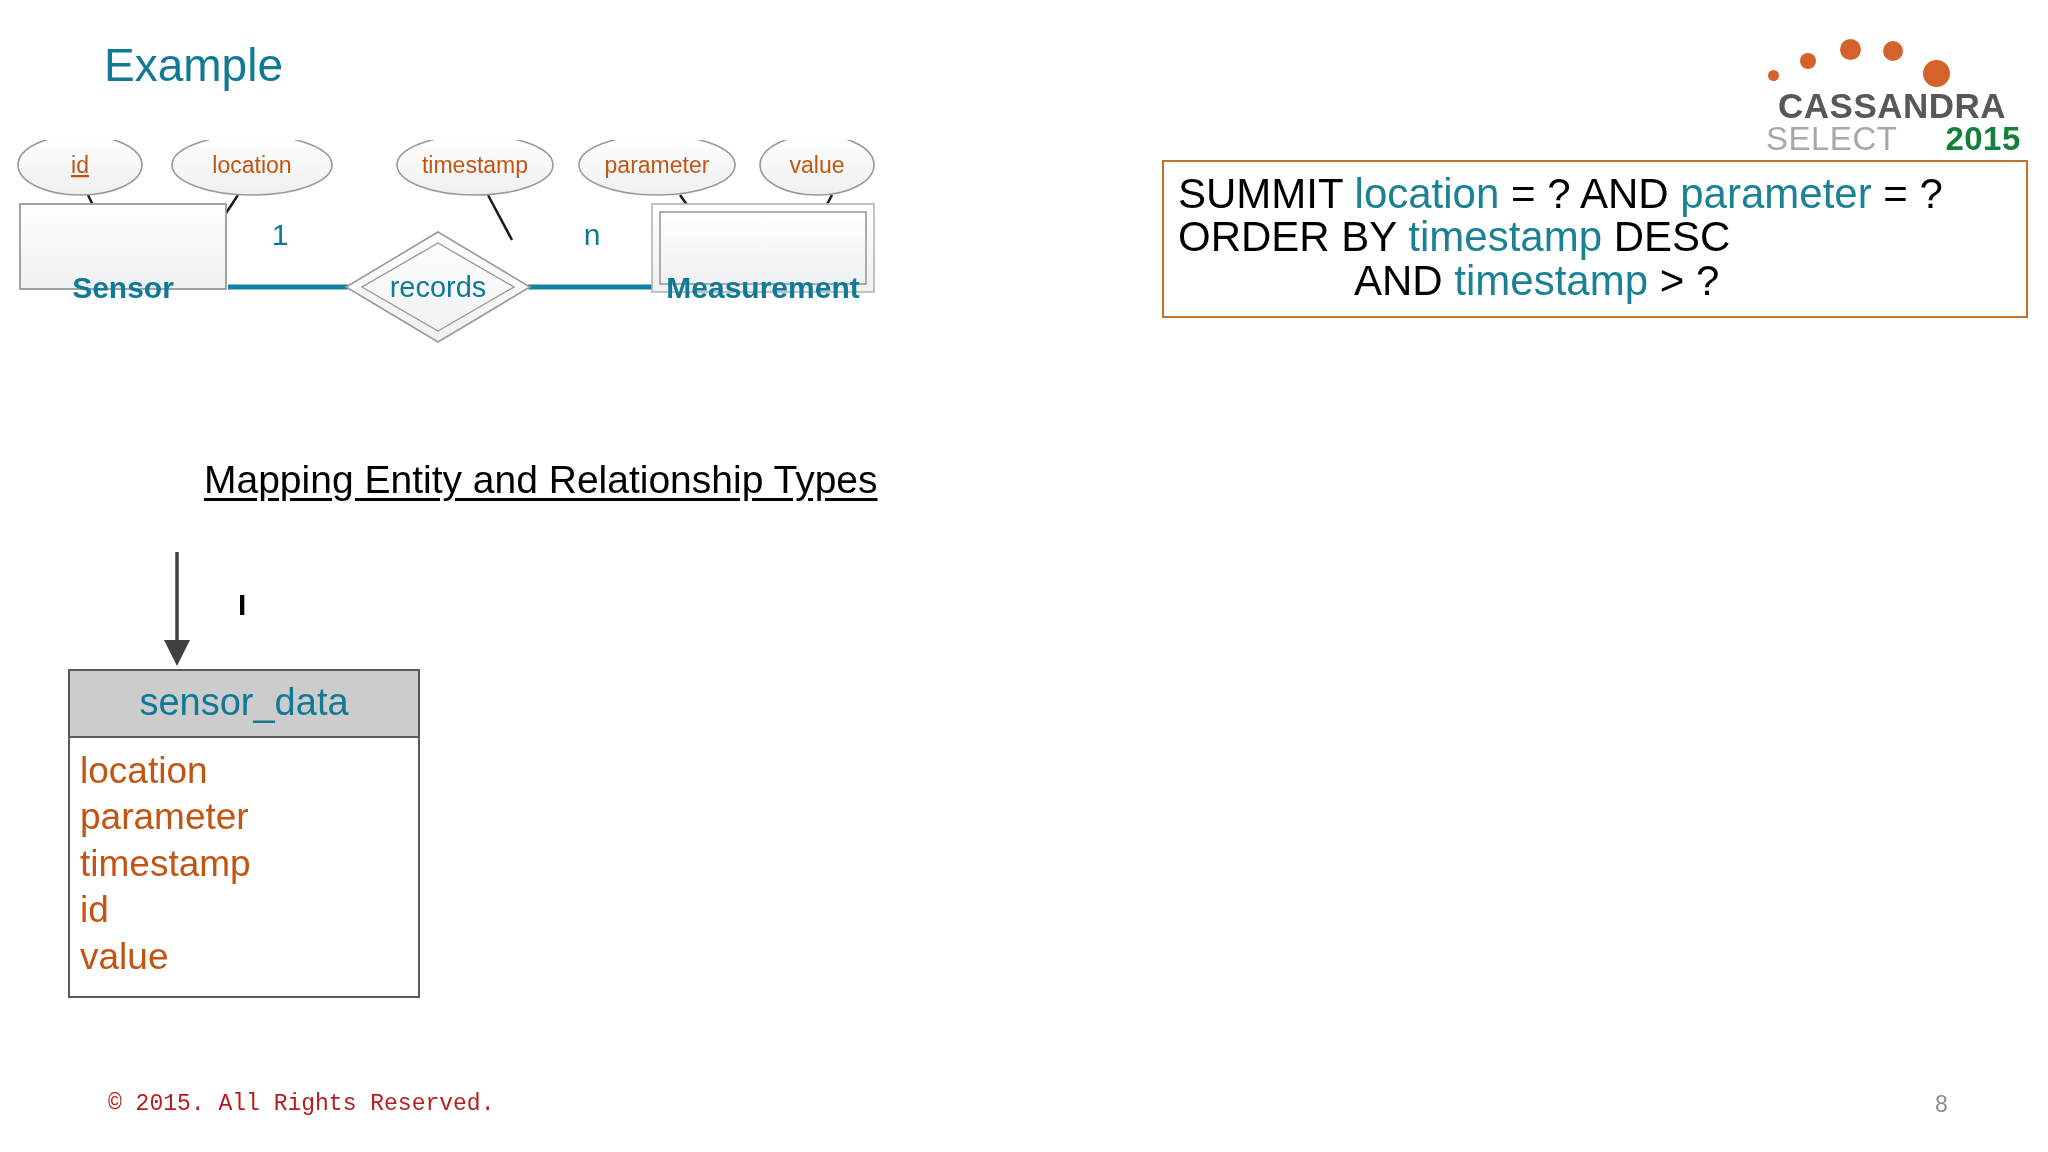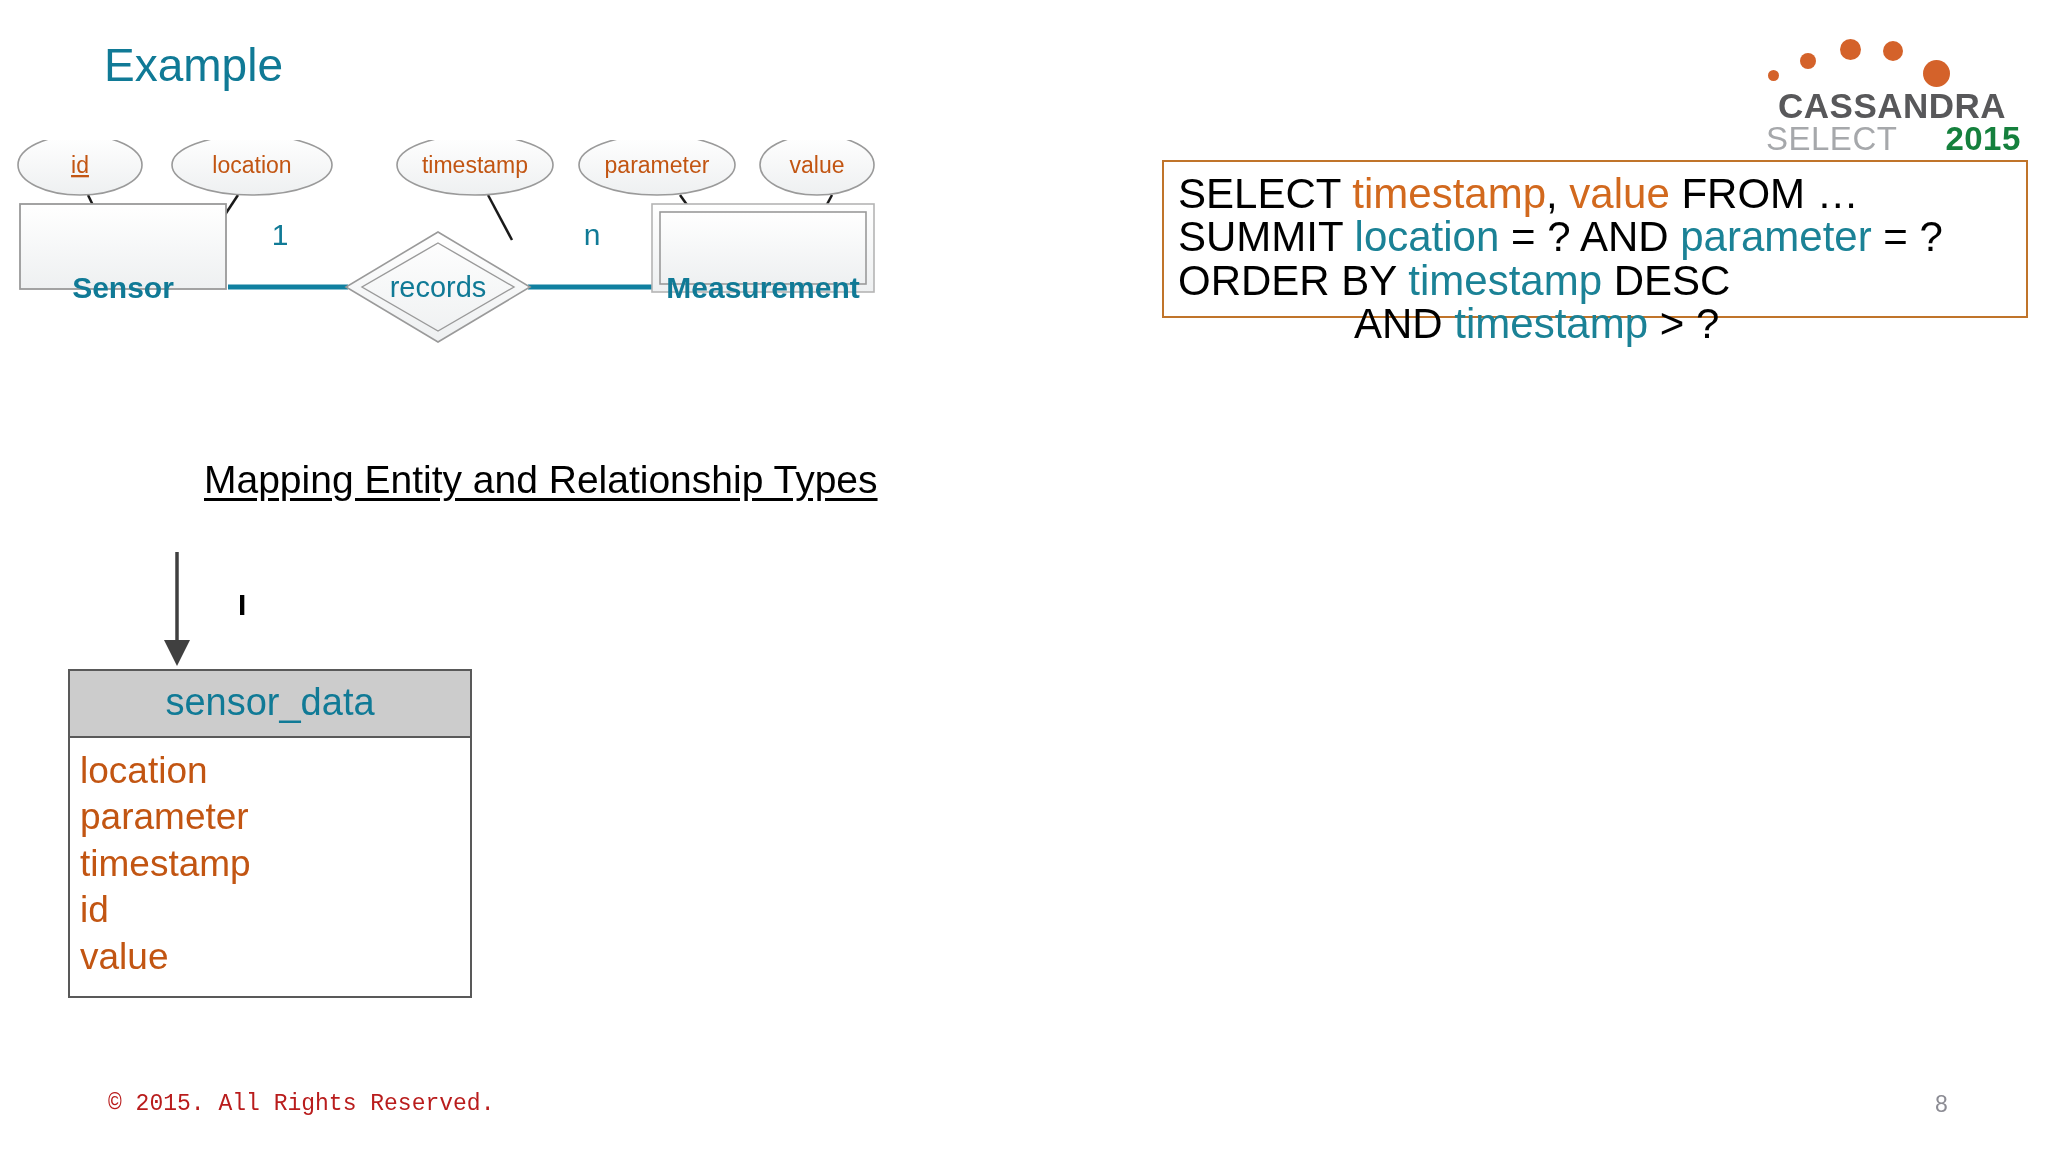--- a/index.html
+++ b/index.html
@@ -142,21 +142,21 @@
     font-weight: bold;
     color: #000000;
     font-family: "Liberation Sans", sans-serif;
   }
 
   
   #sensor-data-table {
     position: absolute;
     left: 68px;
     top: 669px;
-    width: 404px;
+    width: 352px;
     border: 2px solid #595959;
     box-sizing: border-box;
     background: #ffffff;
   }
   #sensor-data-header {
     background: #cccccc;
     border-bottom: 2px solid #595959;
     text-align: center;
     font-size: 38px;
     color: #107a96;
@@ -265,21 +265,20 @@
     <rect x="652" y="64" width="222" height="88" fill="url(#shapeGrad)" stroke="#b5b5b5" stroke-width="1.6"></rect>
     <rect x="660" y="72" width="206" height="72" fill="url(#shapeGrad)" stroke="#9a9a9a" stroke-width="1.6"></rect>
     <text class="entity-label" x="763" y="158" text-anchor="middle">Measurement</text>
   </g>
 
   <text class="card-label" x="280" y="105" text-anchor="middle">1</text>
   <text class="card-label" x="592" y="105" text-anchor="middle">n</text>
 </svg>
 
 <div id="sql-box">
-  <div class="sql-line"><span>SELECT </span><span class="sql-col-orange">timestamp</span><span>, </span><span class="sql-col-orange">value</span><span> FROM …</span></div>
 
   <div class="sql-line"><span>SUMMIT </span><span class="sql-col-teal">location</span><span> = ? AND </span><span class="sql-col-teal">parameter</span><span> = ?</span></div>
 
   <div class="sql-line"><span>ORDER BY </span><span class="sql-col-teal">timestamp</span><span> DESC</span></div>
 
   <div class="sql-line indent"><span>AND </span><span class="sql-col-teal">timestamp</span><span> &gt; ?</span></div>
 </div>
 
 <div id="mapping-heading">Mapping Entity and Relationship Types</div>
 

